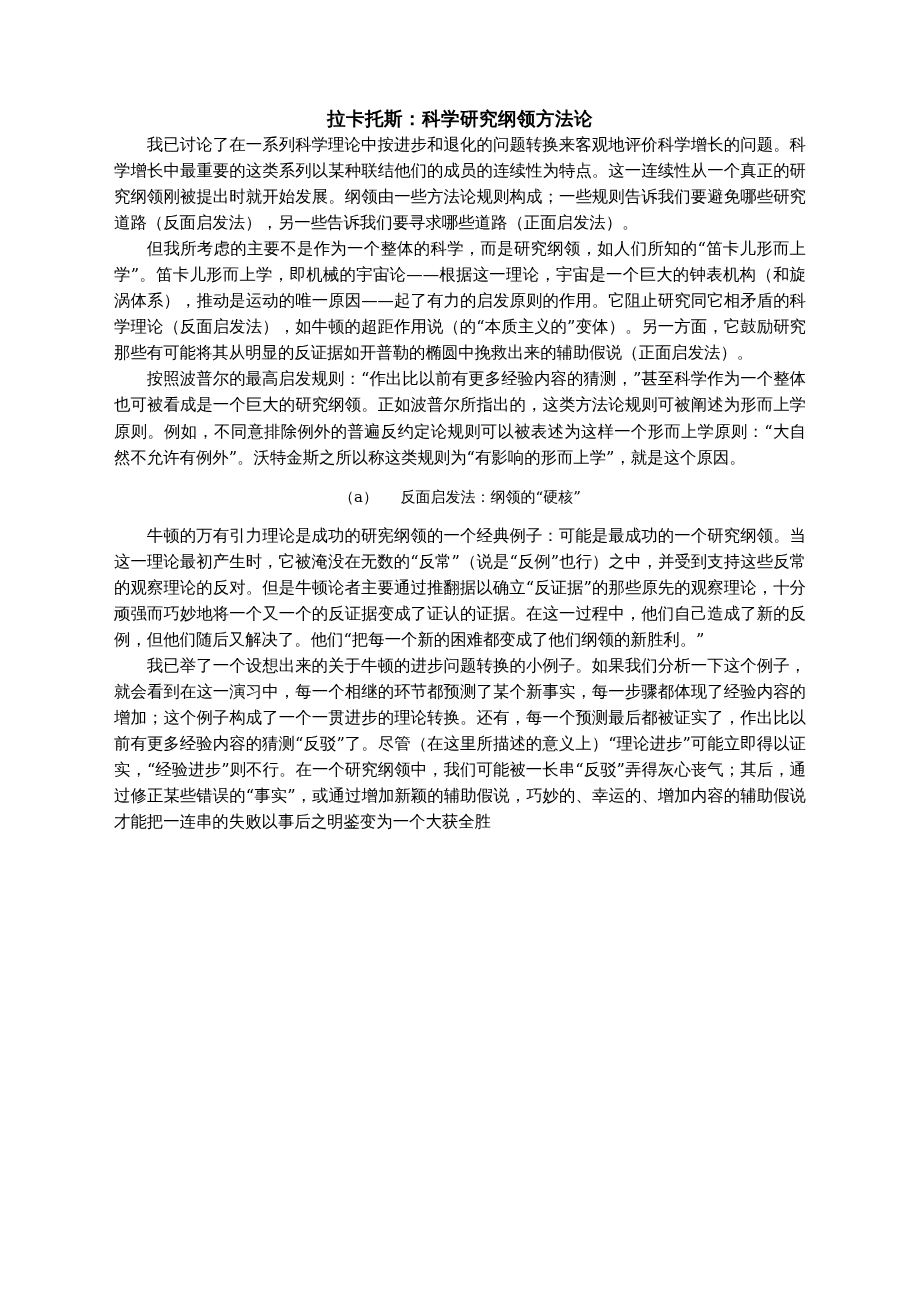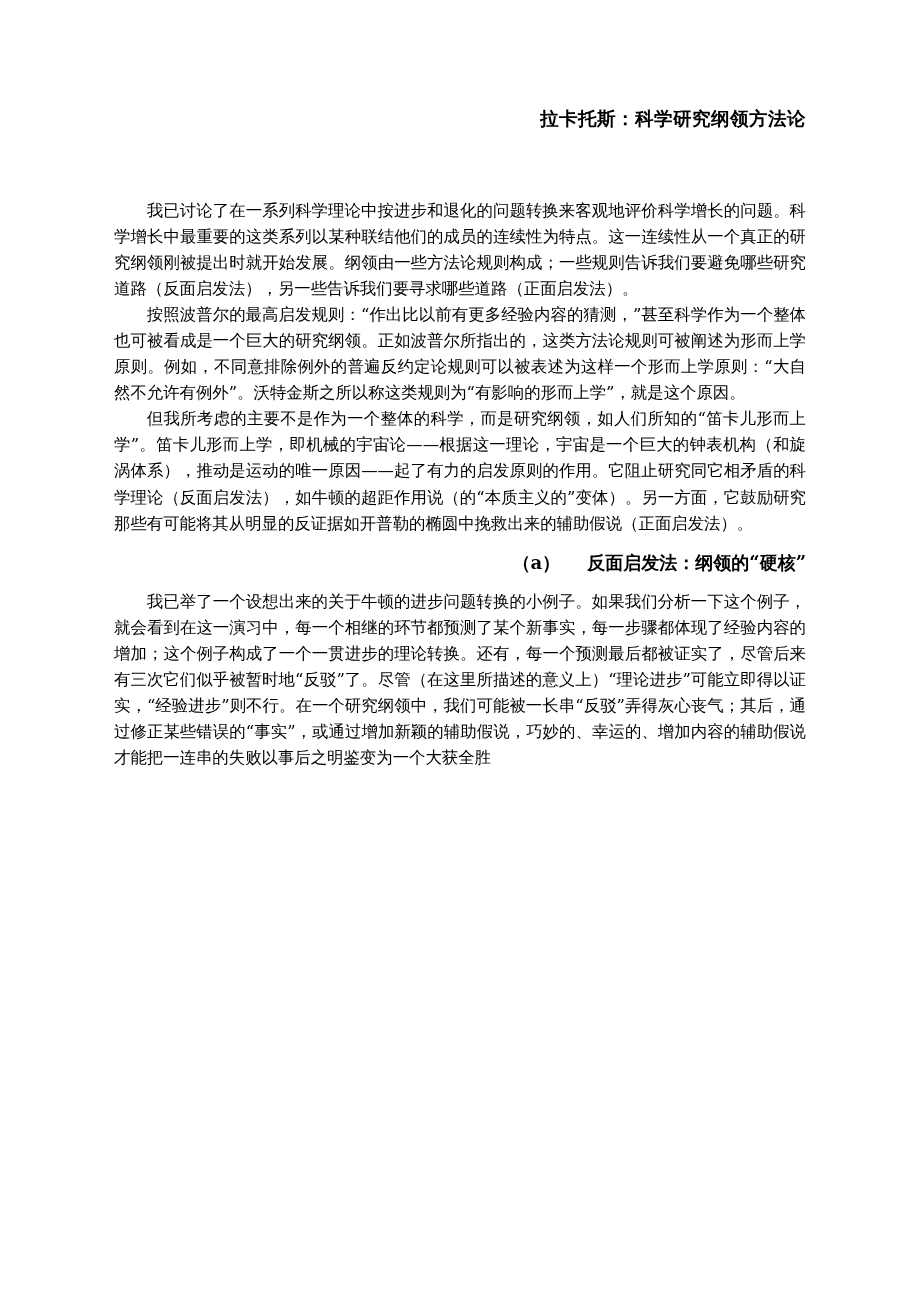--- a/index.html
+++ b/index.html
@@ -21,73 +21,73 @@
   }
   .content {
     position: absolute;
     left: 114px;
     top: 0;
     width: 692px;
   }
   .doc-title {
     font-size: 18.5px;
     font-weight: bold;
-    text-align: right;
+    text-align: center;
     letter-spacing: 0.5px;
     margin: 0;
     padding-top: 106px;
     line-height: 26px;
   }
   .body-block {
-    margin-top: 66px;
   }
   p.para {
     margin: 0;
     font-size: 16.4px;
     line-height: 26.05px;
     text-align: justify;
     text-justify: inter-ideograph;
     text-indent: 2em;
     letter-spacing: 0;
     word-break: break-all;
   }
   h2.section-heading {
     margin: 0;
     padding-top: 13px;
     padding-bottom: 13px;
-    font-size: 18px;
-    font-weight: bold;
+    font-size: 15px;
+    font-weight: normal;
     line-height: 26.05px;
-    text-align: right;
+    text-align: center;
     text-indent: 0;
   }
   h2.section-heading .sec-label {
     margin-right: 1.5em;
   }
 </style>
 </head>
 <body>
 
 <div class="page">
   <div class="content">
 
     <h1 class="doc-title">拉卡托斯：科学研究纲领方法论</h1>
 
     <div class="body-block">
 
       <p class="para">我已讨论了在一系列科学理论中按进步和退化的问题转换来客观地评价科学增长的问题。科学增长中最重要的这类系列以某种联结他们的成员的连续性为特点。这一连续性从一个真正的研究纲领刚被提出时就开始发展。纲领由一些方法论规则构成；一些规则告诉我们要避免哪些研究道路（反面启发法），另一些告诉我们要寻求哪些道路（正面启发法）。</p>
 
+      <p class="para">但我所考虑的主要不是作为一个整体的科学，而是研究纲领，如人们所知的“笛卡儿形而上学”。笛卡儿形而上学，即机械的宇宙论——根据这一理论，宇宙是一个巨大的钟表机构（和旋涡体系），推动是运动的唯一原因——起了有力的启发原则的作用。它阻止研究同它相矛盾的科学理论（反面启发法），如牛顿的超距作用说（的“本质主义的”变体）。另一方面，它鼓励研究那些有可能将其从明显的反证据如开普勒的椭圆中挽救出来的辅助假说（正面启发法）。</p>
+
       <p class="para">按照波普尔的最高启发规则：“作出比以前有更多经验内容的猜测，”甚至科学作为一个整体也可被看成是一个巨大的研究纲领。正如波普尔所指出的，这类方法论规则可被阐述为形而上学原则。例如，不同意排除例外的普遍反约定论规则可以被表述为这样一个形而上学原则：“大自然不允许有例外”。沃特金斯之所以称这类规则为“有影响的形而上学”，就是这个原因。</p>
-
-      <p class="para">但我所考虑的主要不是作为一个整体的科学，而是研究纲领，如人们所知的“笛卡儿形而上学”。笛卡儿形而上学，即机械的宇宙论——根据这一理论，宇宙是一个巨大的钟表机构（和旋涡体系），推动是运动的唯一原因——起了有力的启发原则的作用。它阻止研究同它相矛盾的科学理论（反面启发法），如牛顿的超距作用说（的“本质主义的”变体）。另一方面，它鼓励研究那些有可能将其从明显的反证据如开普勒的椭圆中挽救出来的辅助假说（正面启发法）。</p>
 
       <h2 class="section-heading">
         <span class="sec-label">（a）</span><span>反面启发法：纲领的“硬核”</span>
       </h2>
 
 
+      <p class="para">牛顿的万有引力理论是成功的研宪纲领的一个经典例子：可能是最成功的一个研究纲领。当这一理论最初产生时，它被淹没在无数的“反常”（说是“反例”也行）之中，并受到支持这些反常的观察理论的反对。但是牛顿论者主要通过推翻据以确立“反证据”的那些原先的观察理论，十分顽强而巧妙地将一个又一个的反证据变成了证认的证据。在这一过程中，他们自己造成了新的反例，但他们随后又解决了。他们“把每一个新的困难都变成了他们纲领的新胜利。”</p>
 
 
-      <p class="para">我已举了一个设想出来的关于牛顿的进步问题转换的小例子。如果我们分析一下这个例子，就会看到在这一演习中，每一个相继的环节都预测了某个新事实，每一步骤都体现了经验内容的增加；这个例子构成了一个一贯进步的理论转换。还有，每一个预测最后都被证实了，尽管后来有三次它们似乎被暂时地“反驳”了。尽管（在这里所描述的意义上）“理论进步”可能立即得以证实，“经验进步”则不行。在一个研究纲领中，我们可能被一长串“反驳”弄得灰心丧气；其后，通过修正某些错误的“事实”，或通过增加新颖的辅助假说，巧妙的、幸运的、增加内容的辅助假说才能把一连串的失败以事后之明鉴变为一个大获全胜</p>
+      <p class="para">我已举了一个设想出来的关于牛顿的进步问题转换的小例子。如果我们分析一下这个例子，就会看到在这一演习中，每一个相继的环节都预测了某个新事实，每一步骤都体现了经验内容的增加；这个例子构成了一个一贯进步的理论转换。还有，每一个预测最后都被证实了，作出比以前有更多经验内容的猜测“反驳”了。尽管（在这里所描述的意义上）“理论进步”可能立即得以证实，“经验进步”则不行。在一个研究纲领中，我们可能被一长串“反驳”弄得灰心丧气；其后，通过修正某些错误的“事实”，或通过增加新颖的辅助假说，巧妙的、幸运的、增加内容的辅助假说才能把一连串的失败以事后之明鉴变为一个大获全胜</p>
 
     </div>
   </div>
 </div>
 
 </body></html>

